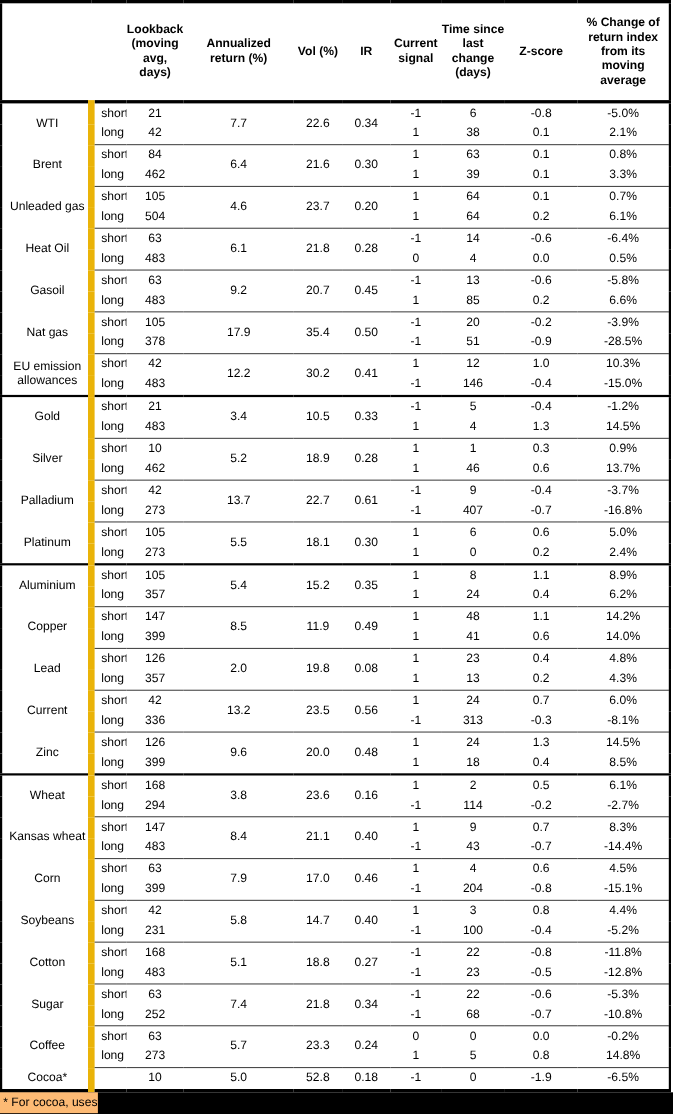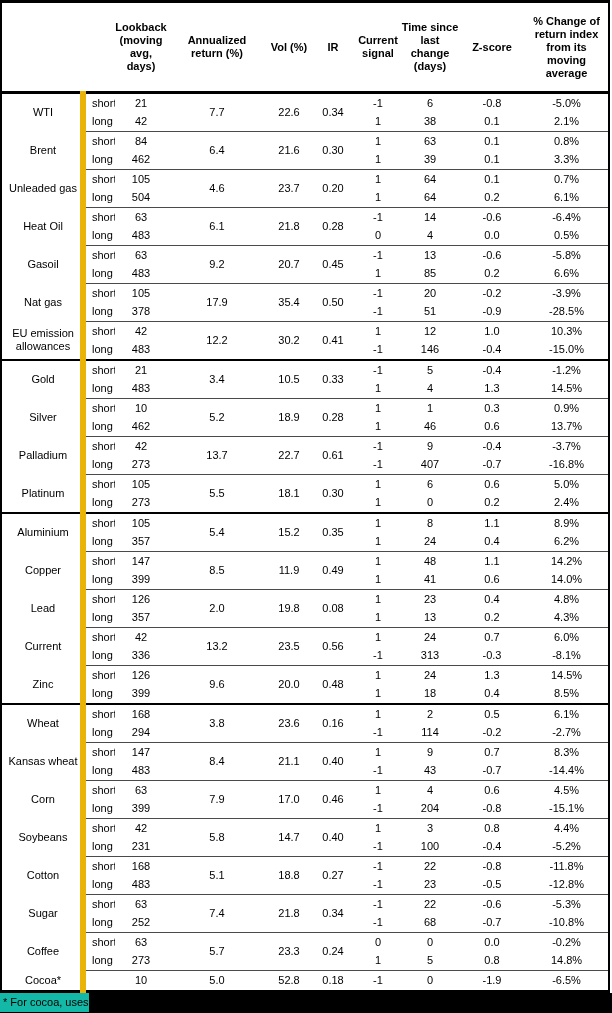--- a/index.html
+++ b/index.html
@@ -52,21 +52,21 @@
   tr.c-sep > td:not(.name) { border-top: 1px solid #4a4a4a; }
   tr.s-sep > td { border-top: 2px solid #000; }
   .footer {
     width: 612px; height: 23px;
     background: #000;
     position: relative;
   }
   .footnote-box {
     position: absolute; left: 0; top: 0;
     width: 89px; height: 19px;
-    background: #14b8a6;
+    background: #fdba74;
     display: flex; align-items: center;
   }
   .footnote-box span {
     font-size: 11px;
     padding-left: 3px;
     white-space: nowrap;
   }
 </style>
 </head>
 <body>

